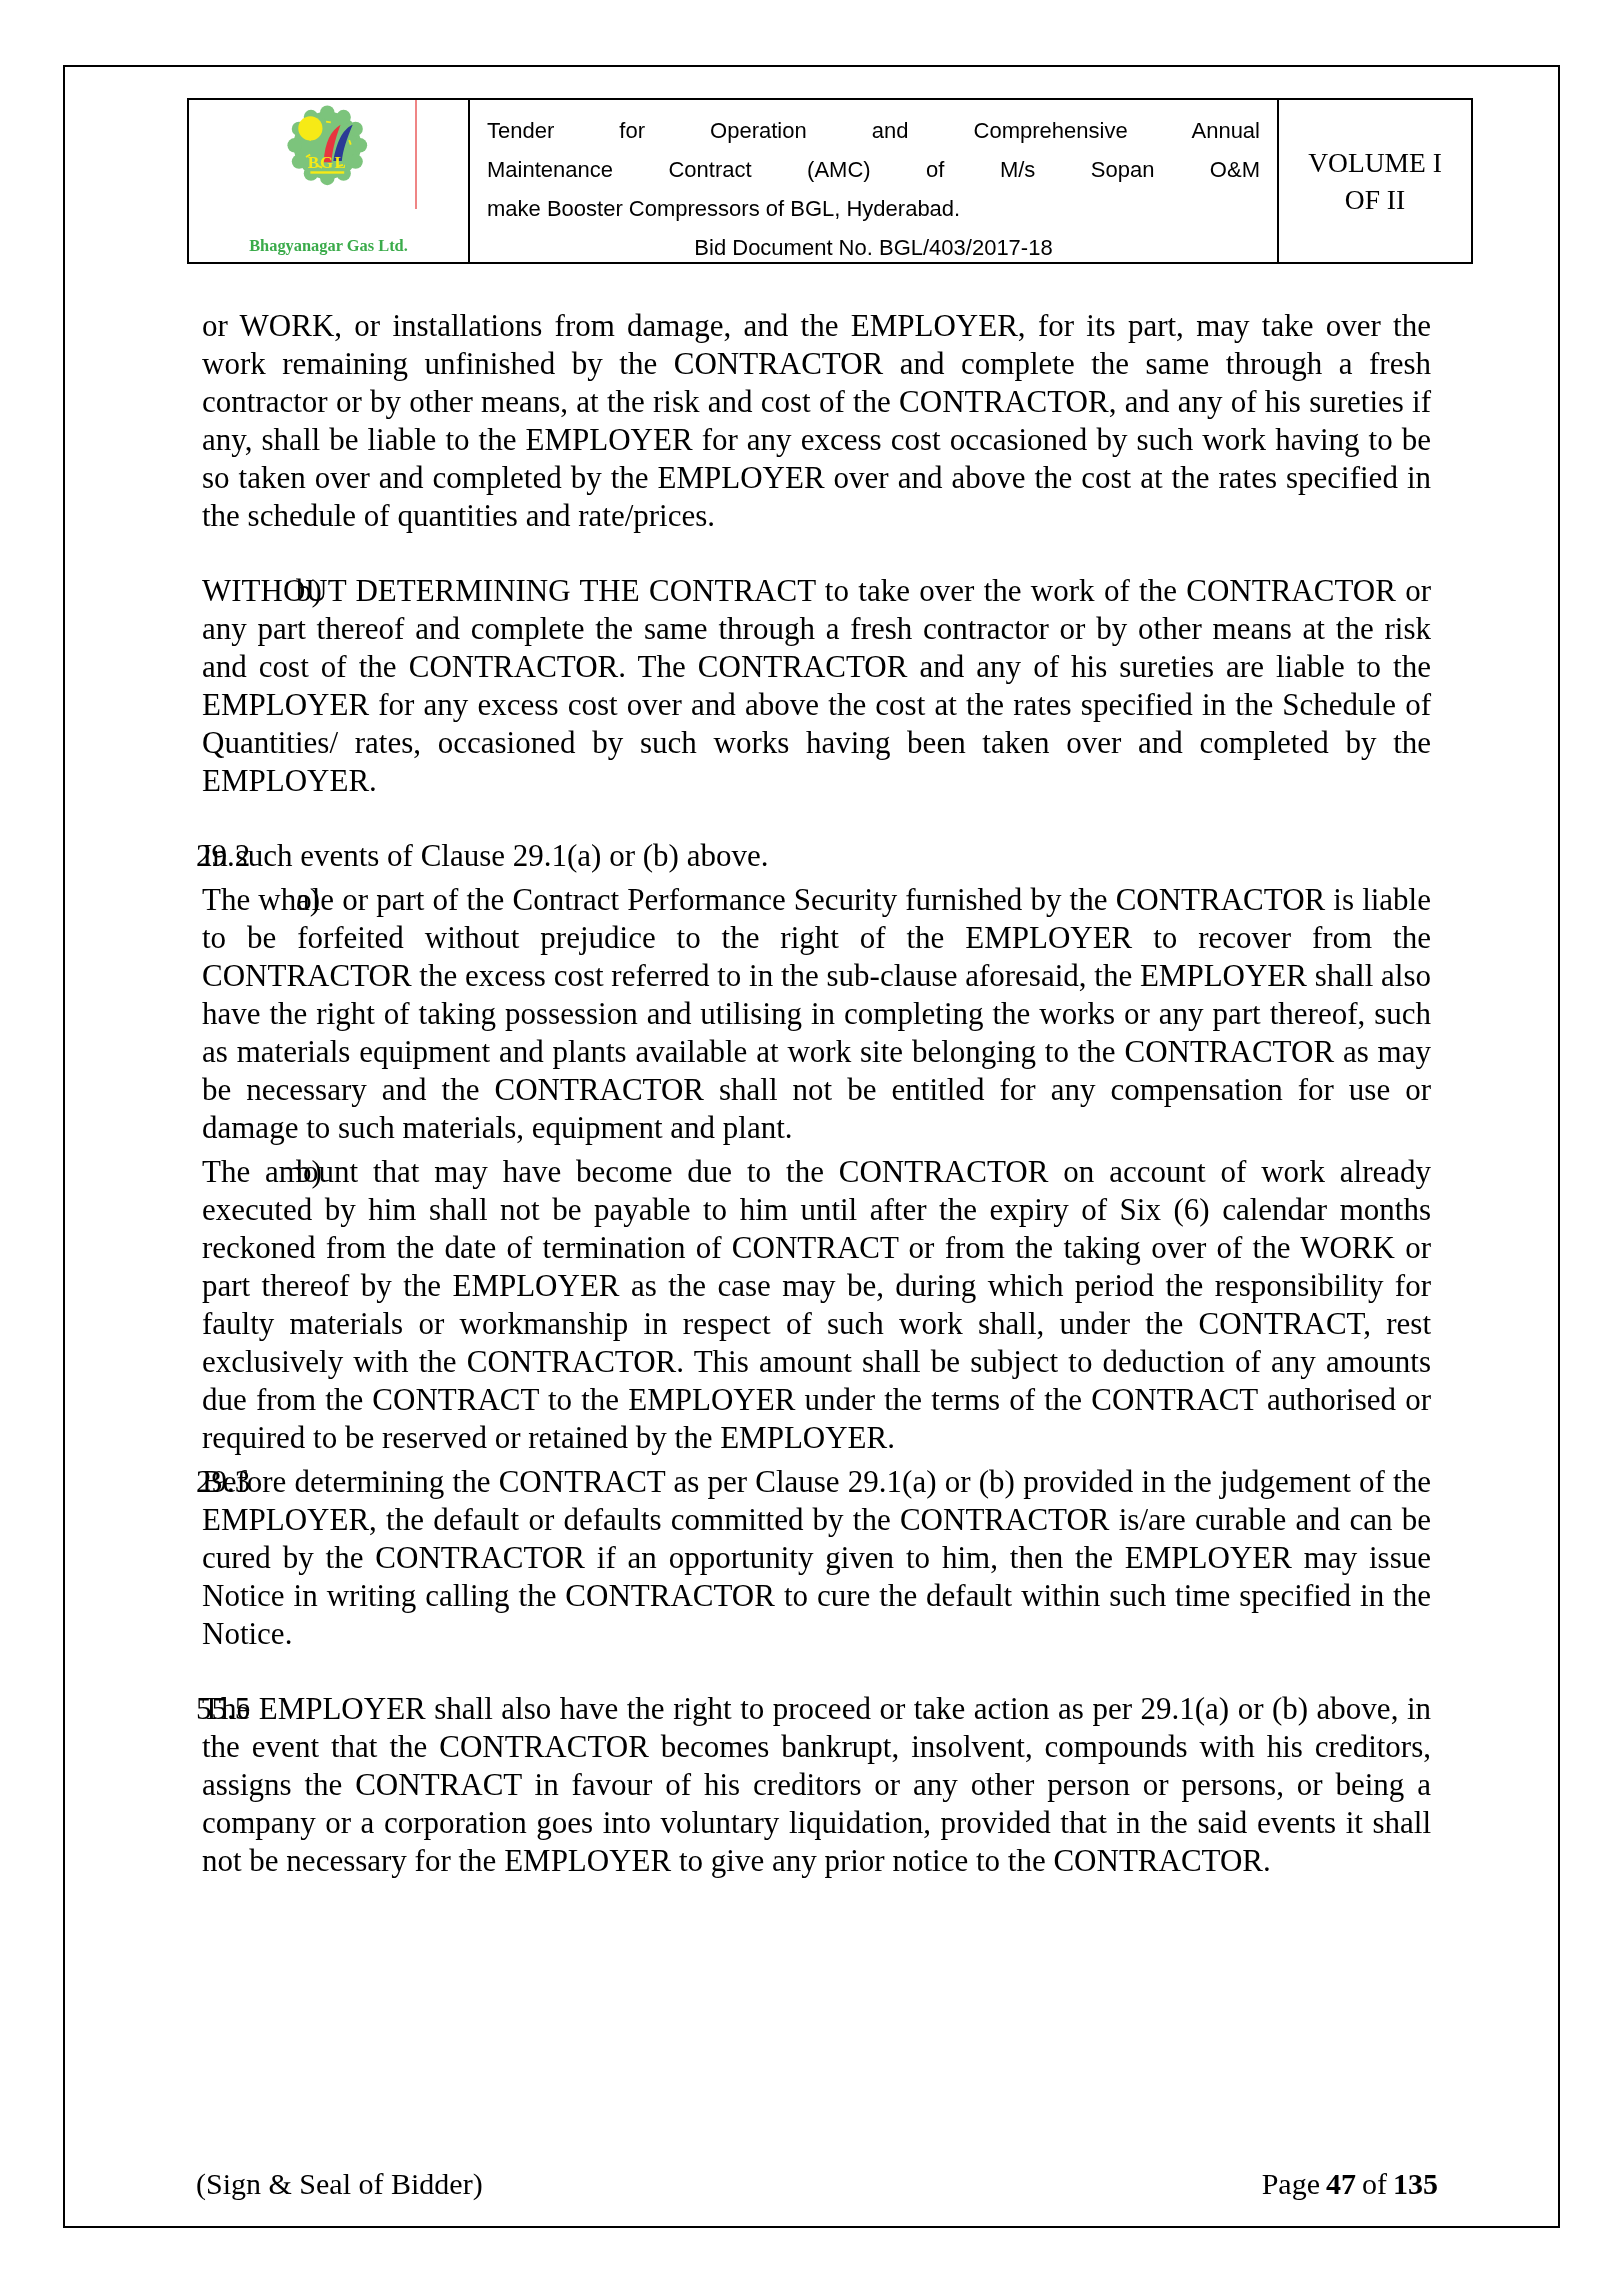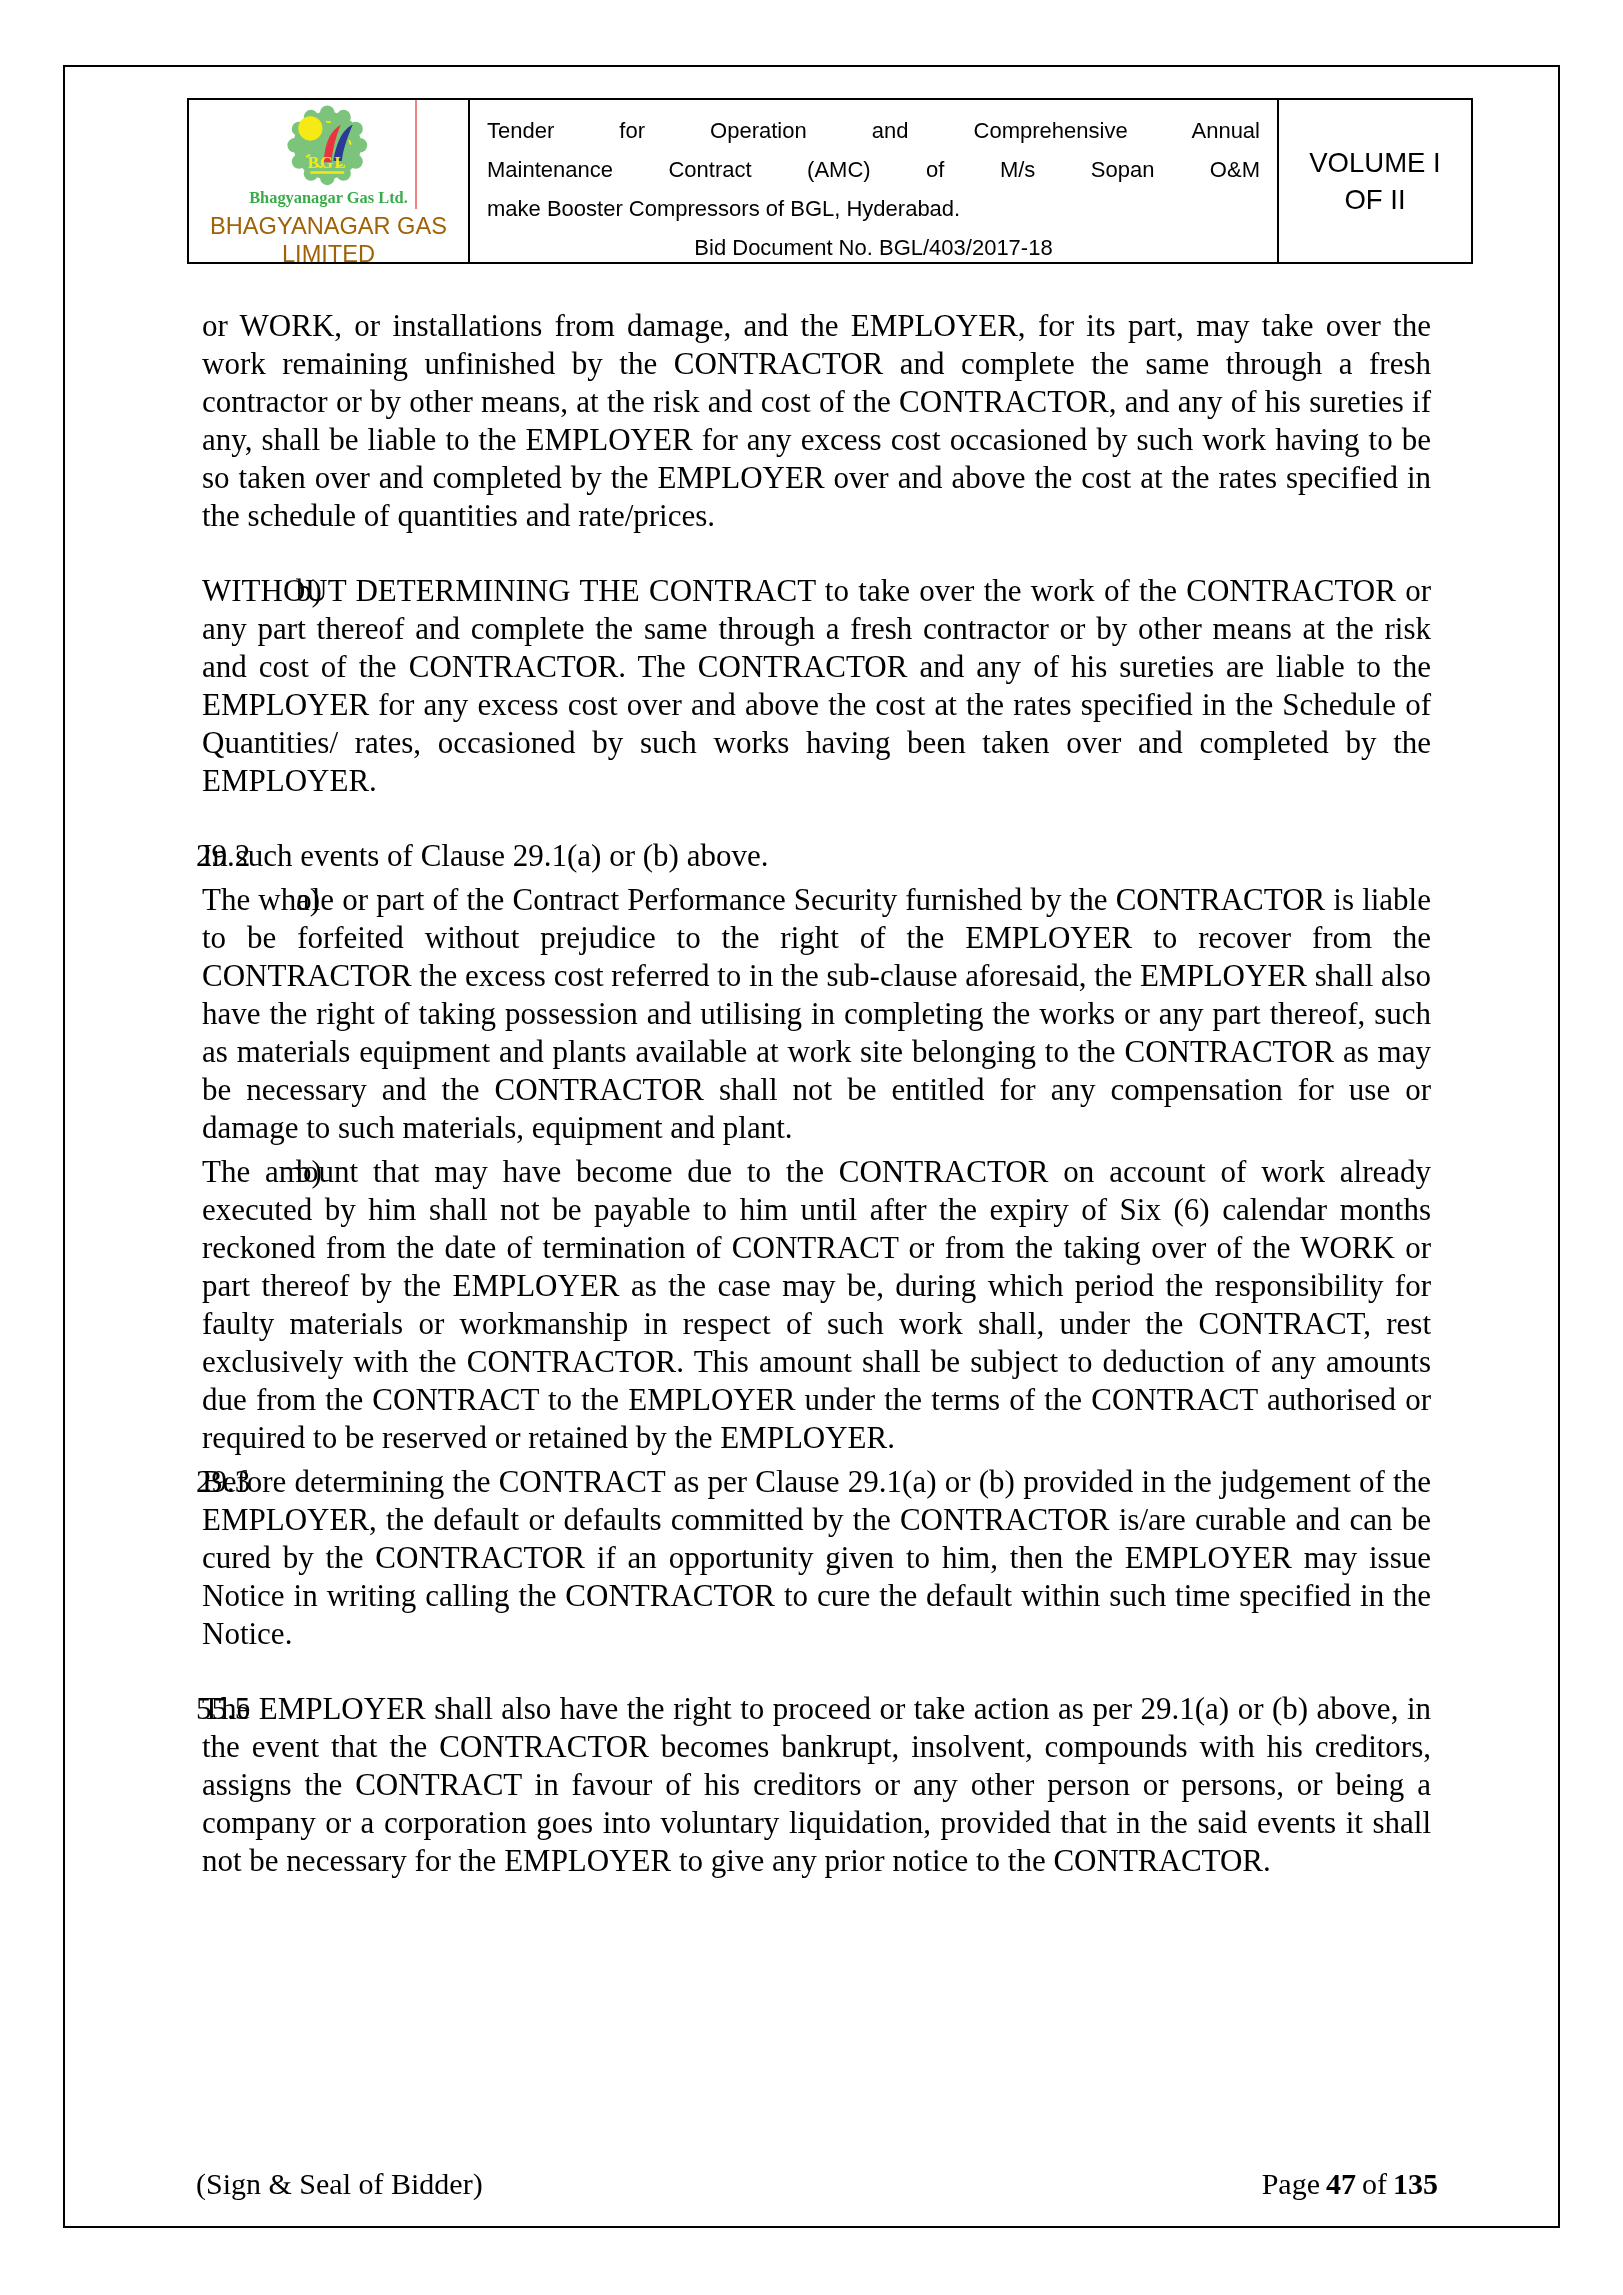--- a/index.html
+++ b/index.html
@@ -12,32 +12,32 @@
 
   
   .header-table { position:absolute; left:187px; top:98px; width:1286px; height:166px;
                   border:2px solid #000; box-sizing:border-box; display:flex; background:#fff; }
 
   .logo-cell { flex:0 0 281px; width:281px; border-right:2px solid #000; box-sizing:border-box;
                position:relative; text-align:center; padding-top:3.9px; overflow:hidden; }
   .red-divider { position:absolute; top:0; left:226px; width:2px; height:109px; background:#ef8585; }
   .logo-svg { display:block; margin:0 auto; }
   .logo-subtitle { font-family:"Liberation Serif", serif; font-weight:bold;
-                   font-size:16.4px; line-height:18.3px; color:#3aab4a; }
+                   font-size:16.4px; line-height:18.3px; color:#3aab4a;margin-top:48px; }
   .company-name { margin-top:5.2px; font-family:"Liberation Sans", sans-serif;
                   font-size:23.6px; line-height:28px; color:#a16207; }
 
   .title-cell { flex:1 1 auto; box-sizing:border-box; padding:10.5px 17px 0 17px;
                 font-family:"Liberation Sans", sans-serif; font-size:22px; line-height:39px; }
   .jl { text-align:justify; text-align-last:justify; }
   .tc { text-align:center; }
 
   .volume-cell { flex:0 0 194px; width:194px; border-left:2px solid #000; box-sizing:border-box;
                  display:flex; flex-direction:column; align-items:center; justify-content:center;
-                 font-family:Liberation Sans, sans-serif; font-size:27.5px; line-height:37px; }
+                 font-family:Liberation Serif, serif; font-size:27.5px; line-height:37px; }
 
   
   .body-text { position:absolute; left:196px; top:301px; width:1241px;
                font-size:31px; line-height:38px; }
   .body-text p { margin:6px; }
   .para-cont  { margin-left:147px; text-align:justify; }
   .block { position:relative; }
   .mt { margin-top:37px; }
   .hang-label { position:absolute; left:100px; top:0; }
   .itemb-text { margin-left:147px; text-align:justify; }

